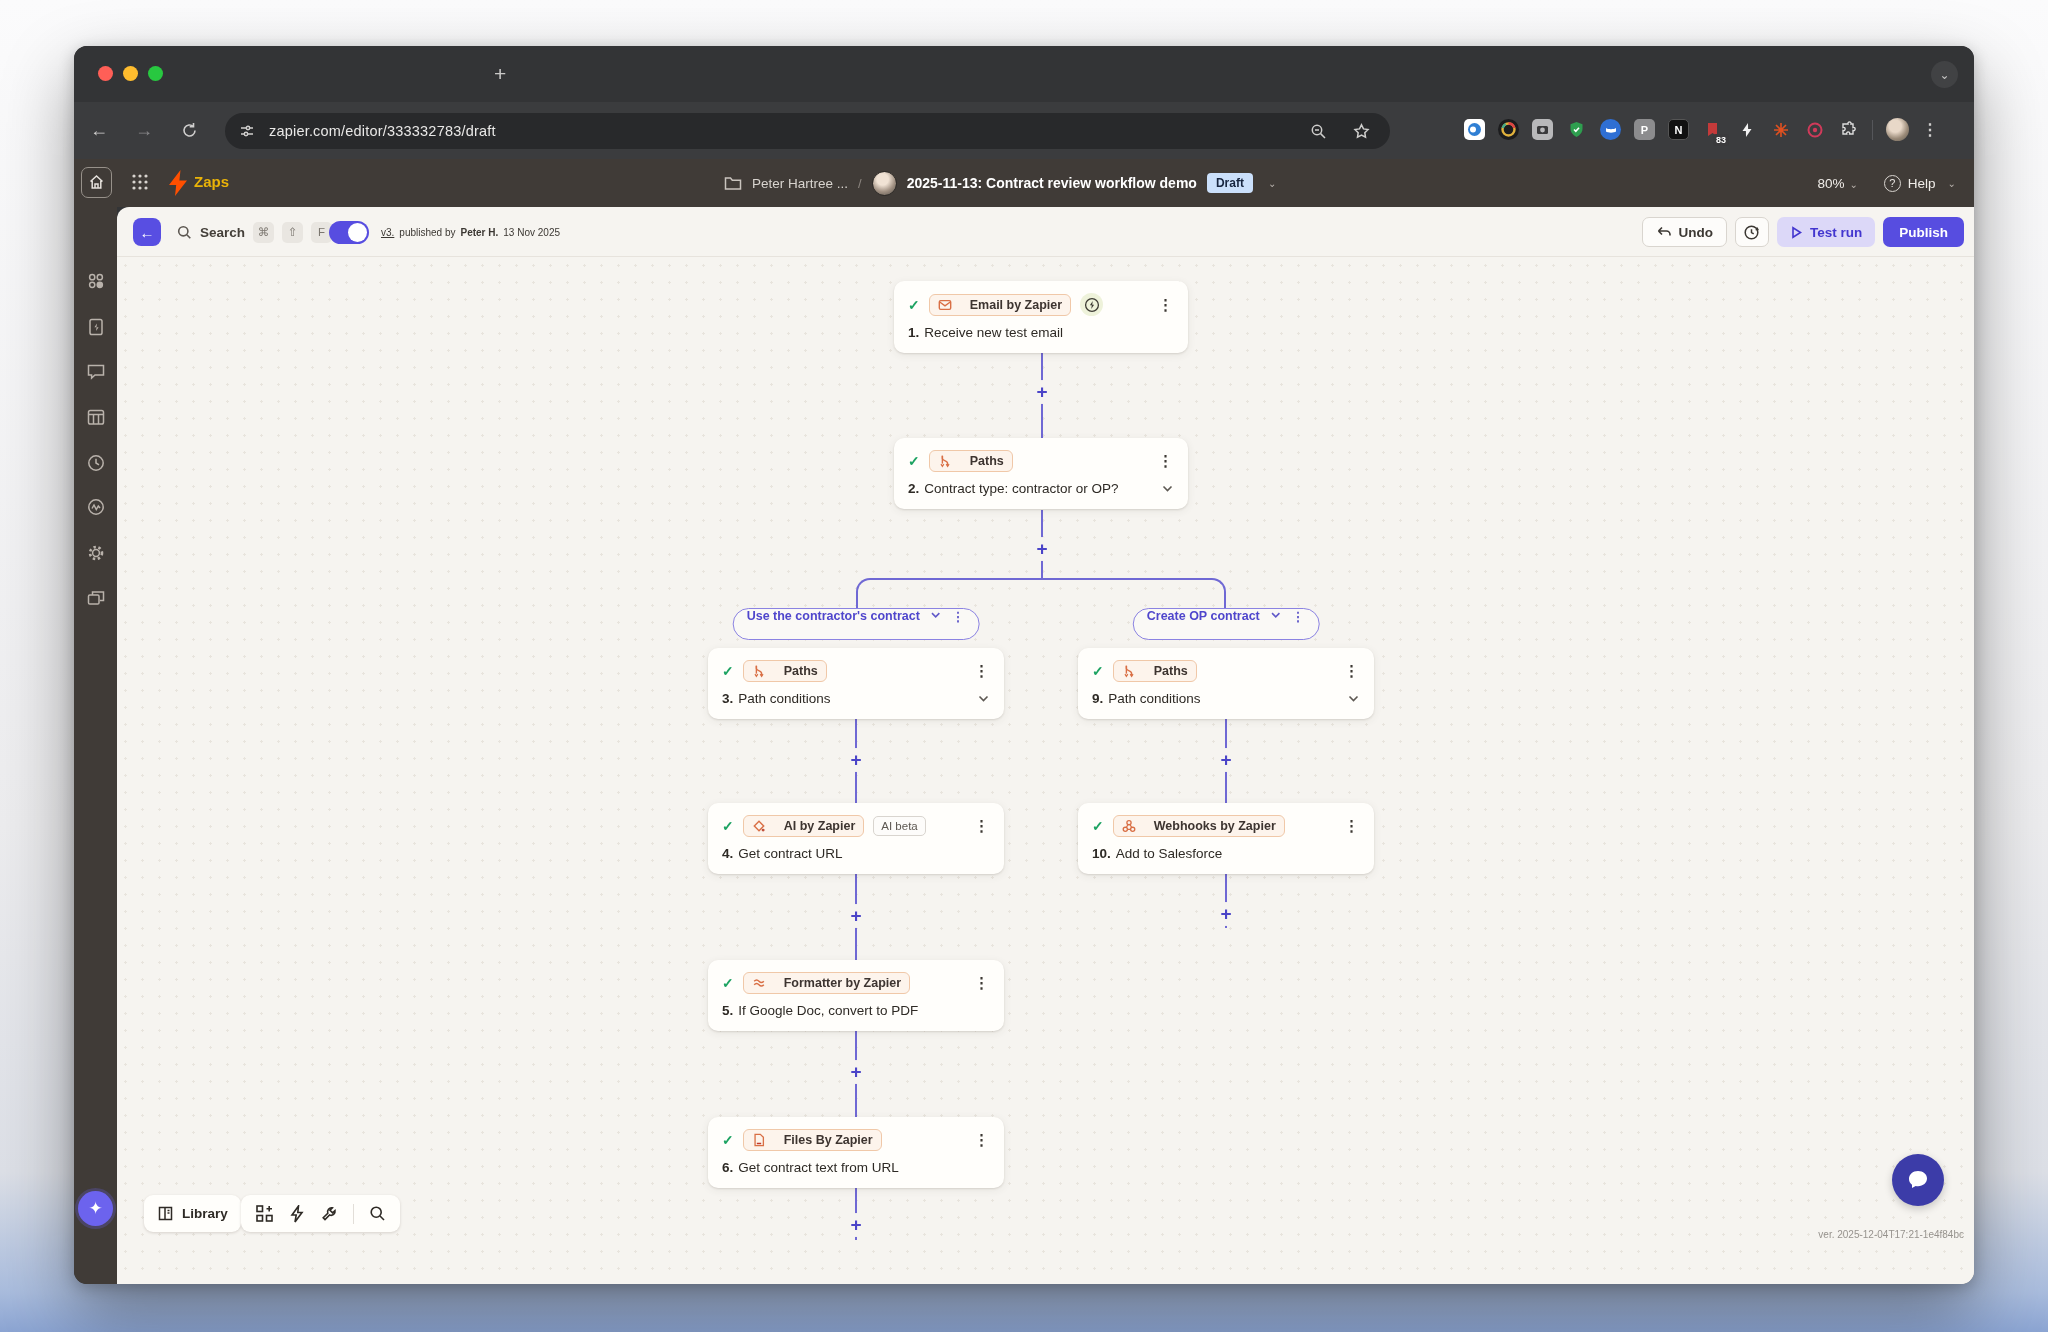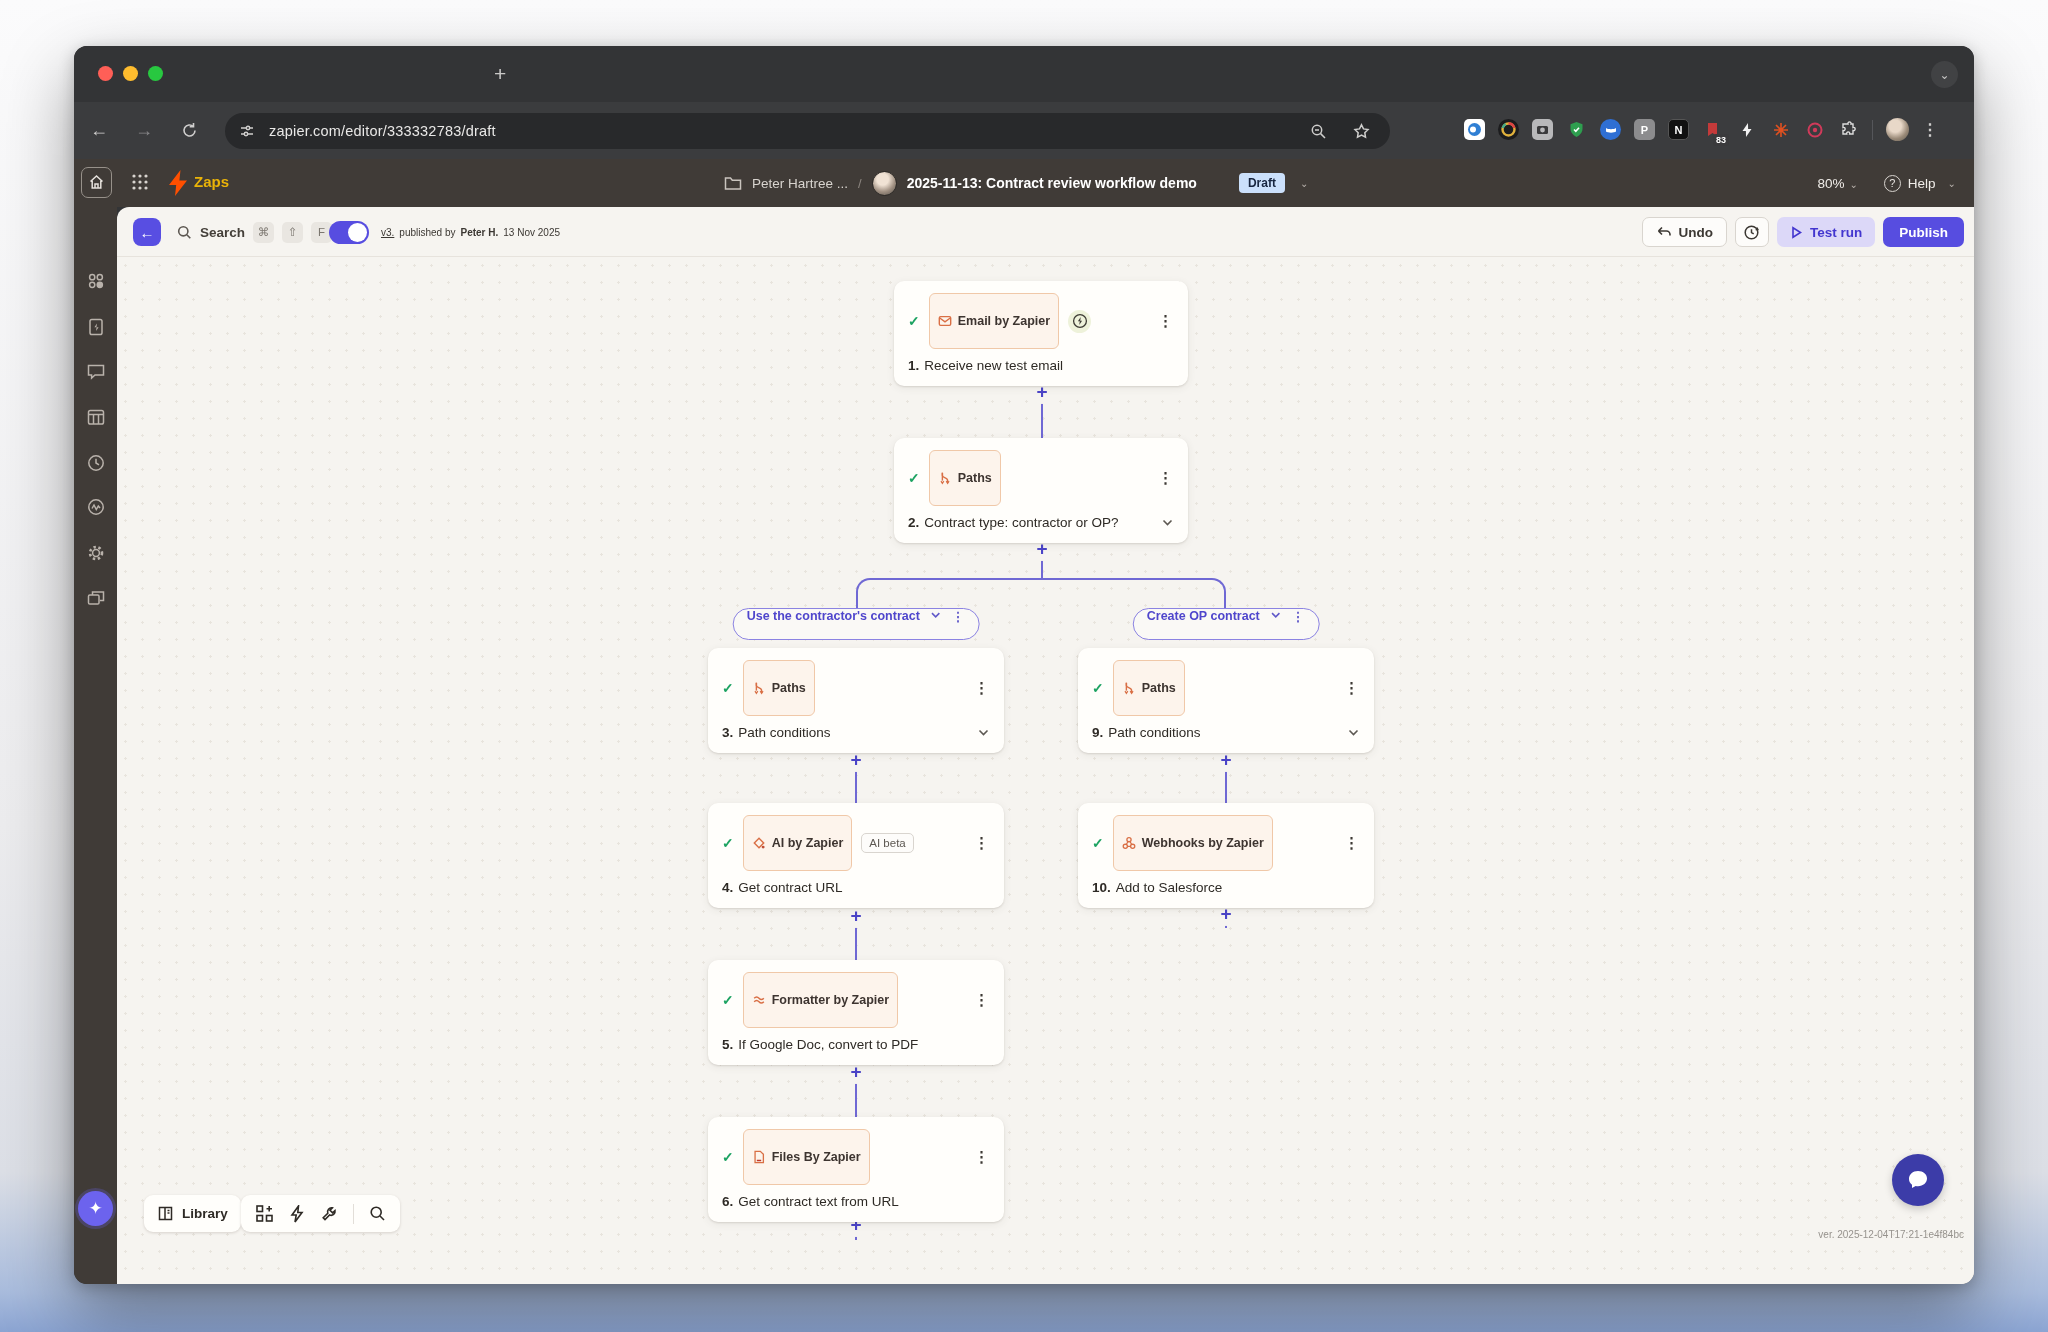--- a/index.html
+++ b/index.html
@@ -43,21 +43,21 @@
   .appnav { position:absolute; left:0; top:113px; right:0; height:48px; background:#403b37; }
   .home-btn { position:absolute; left:7px; top:8px; width:31px; height:31px; border:1.5px solid #97918a; border-radius:7px; display:flex; align-items:center; justify-content:center; }
   .gridbtn { position:absolute; left:56px; top:13px; }
   .zapbolt { position:absolute; left:92px; top:10px; }
   .zaps-label { position:absolute; left:120px; top:14px; color:#eab308; font-size:15px; font-weight:bold; }
   .crumbs { position:absolute; left:650px; top:0; height:48px; display:flex; align-items:center; gap:10px; }
   .crumb-owner { color:#d8d4cf; font-size:13.5px; }
   .crumb-slash { color:#8d8781; font-size:13px; }
   .avatar-sm { width:25px; height:25px; border-radius:50%; background:radial-gradient(circle at 42% 32%, #f0e2d4 0 28%, #a09082 60%, #4e4a44 100%); border:1px solid #2c2926; }
   .zap-title { color:#ffffff; font-size:14px; font-weight:bold; }
-  .draft-badge { background:#cbe0fb; color:#17253f; font-size:12px; font-weight:bold; padding:3px 9px; border-radius:4px;margin-left:32px; }
+  .draft-badge { background:#cbe0fb; color:#17253f; font-size:12px; font-weight:bold; padding:3px 9px; border-radius:4px; }
   .nav-right { position:absolute; right:18px; top:0; height:48px; display:flex; align-items:center; gap:26px; color:#f0ede9; font-size:13.5px; }
   .chev-sm { font-size:10px; color:#b8b2ac; margin-left:5px; }
   .helpwrap { display:flex; align-items:center; gap:7px; }
   .qmark { width:17px; height:17px; border:1.4px solid #d8d4cf; border-radius:50%; font-size:11px; display:flex; align-items:center; justify-content:center; color:#e8e5e1; }
   
   .sidebar { position:absolute; left:0; top:161px; width:43px; bottom:0; background:#403b37; }
   .side-ico { position:absolute; left:12px; width:20px; height:20px; color:#b9b2ab; }
   .copilot { position:absolute; left:4px; bottom:58px; width:35px; height:35px; border-radius:50%; background:#6c63ee; color:#fff; display:flex; align-items:center; justify-content:center; font-size:17px; box-shadow:0 0 0 3px rgba(108,99,238,.25); }
   
   .content { position:absolute; left:43px; top:161px; right:0; bottom:0; background:#f6f4f0; border-top-left-radius:12px; }
@@ -83,22 +83,22 @@
   .vline { position:absolute; width:2px; background:#6f68d4; margin-left:-1px; }
   .branch { position:absolute; left:739px; top:321px; width:370px; height:30px;
     border:2px solid #6f68d4; border-bottom:none; border-radius:14px 14px 0 0; }
   .plus { position:absolute; width:24px; height:24px; margin:-12px 0 0 -12px; border-radius:50%;
     background:#f6f4f0; color:#4b44c8; font-size:19px; font-weight:bold;
     display:flex; align-items:center; justify-content:center; }
   .node { position:absolute; width:296px; background:#fffefb; border-radius:10px;
     box-shadow:0 1px 2px rgba(70,58,45,.14), 0 2px 8px rgba(70,58,45,.08); padding:12px 14px 13px; }
   .nrow1 { display:flex; align-items:center; gap:9px; }
   .ncheck { color:#1da362; font-size:14px; font-weight:bold; }
-  .app-pill { display:inline-flex; align-items:center; gap:6px; border:1px solid #f0c8a8; background:#fdf4ec;
-    border-radius:6px; padding:20px 8px; font-size:12.5px; font-weight:bold; color:#3d3430; }
+  .app-pill { display:inline-flex; align-items:center; gap:18px; border:1px solid #f0c8a8; background:#fdf4ec;
+    border-radius:6px; padding:3px 8px; font-size:12.5px; font-weight:bold; color:#3d3430; }
   .ai-beta { border:1px solid #d9d5cf; background:#fdfcfa; color:#5d5852; border-radius:5px; padding:3px 7px; font-size:11.5px; }
   .instant { width:23px; height:23px; border-radius:50%; background:#eef2da; display:flex; align-items:center; justify-content:center; }
   .kebab { margin-left:auto; color:#3c3833; font-size:15px; font-weight:bold; letter-spacing:1px; }
   .nrow2 { margin-top:9px; display:flex; align-items:center; font-size:13.5px; color:#2e2a25; }
   .nrow2 b { margin-right:5px; }
   .nchev { margin-left:auto; color:#5d5852; }
   .path-pill { position:absolute; top:351px; height:32px; transform:translateX(-50%);
     display:flex; align-items:flex-start; gap:10px; padding:0 13px;
     border:1.5px solid #8b83e2; border-radius:17px; background:#faf9f6;
     color:#4f46cc; font-size:12.5px; font-weight:bold; }

